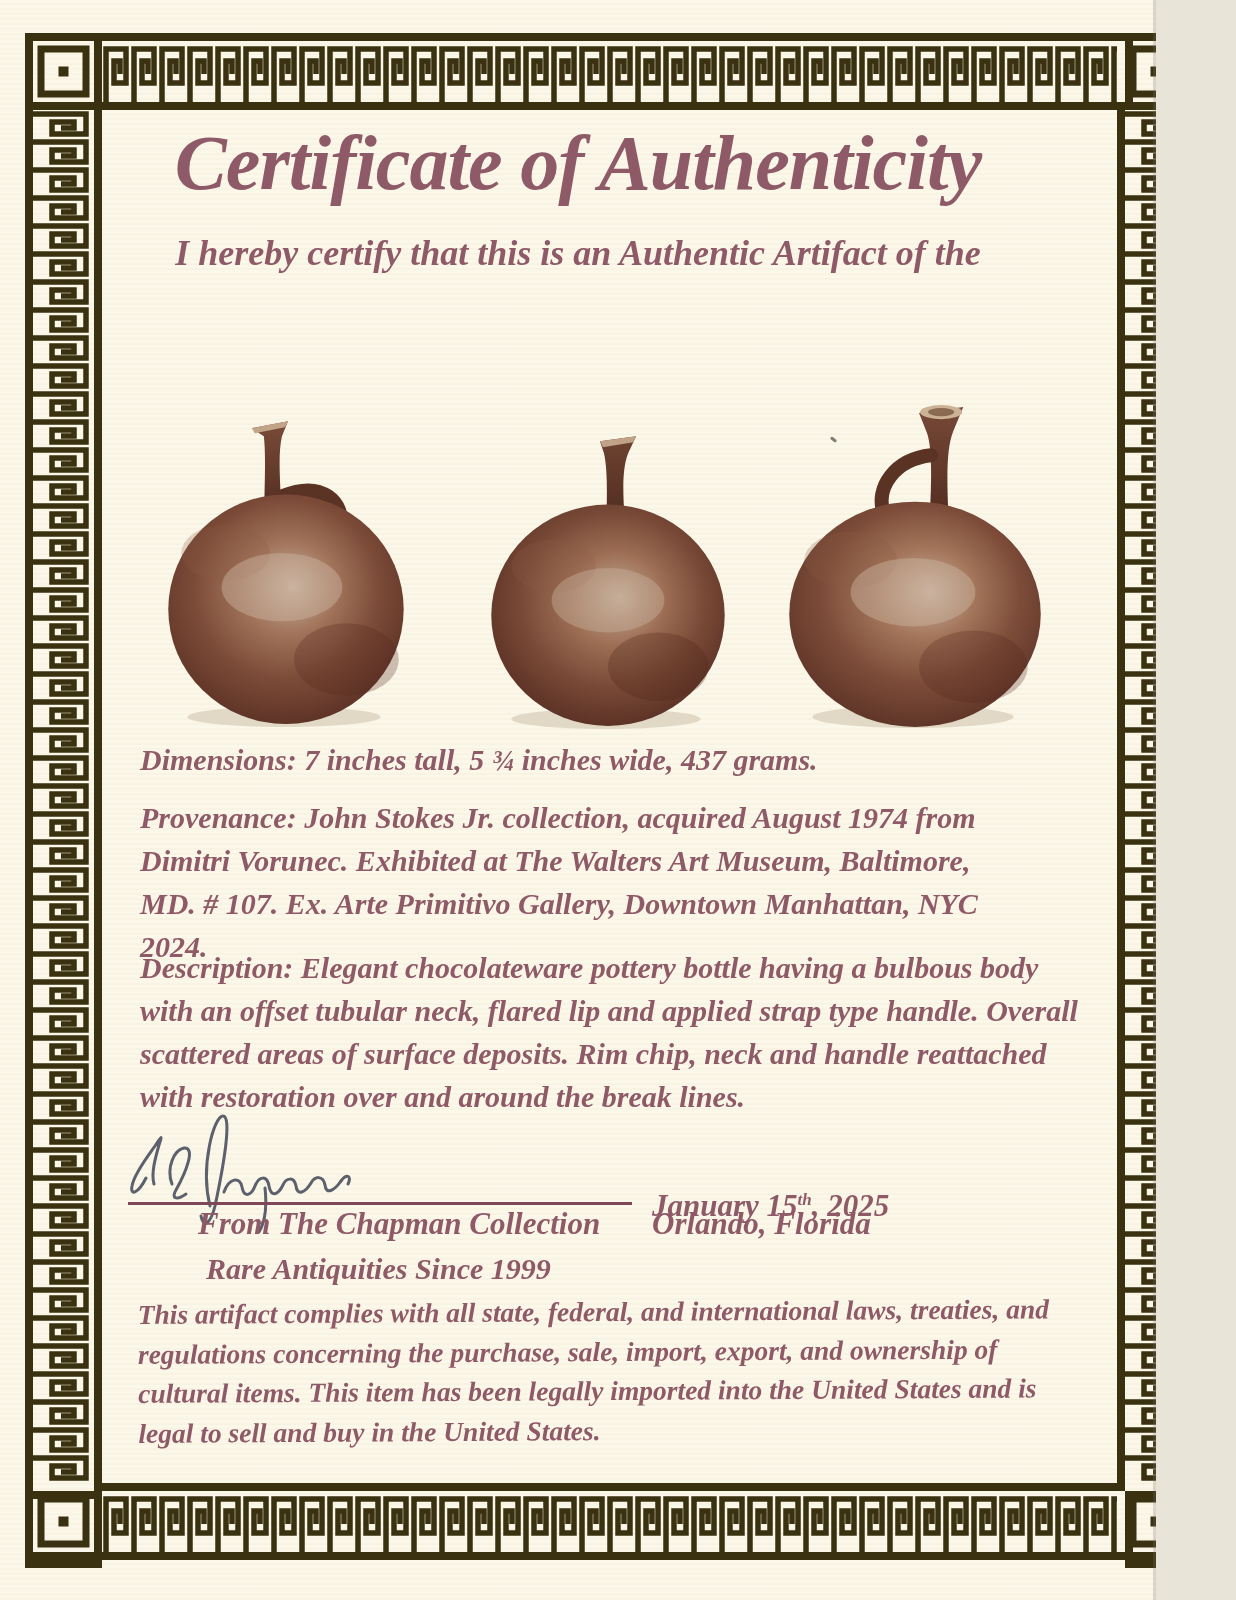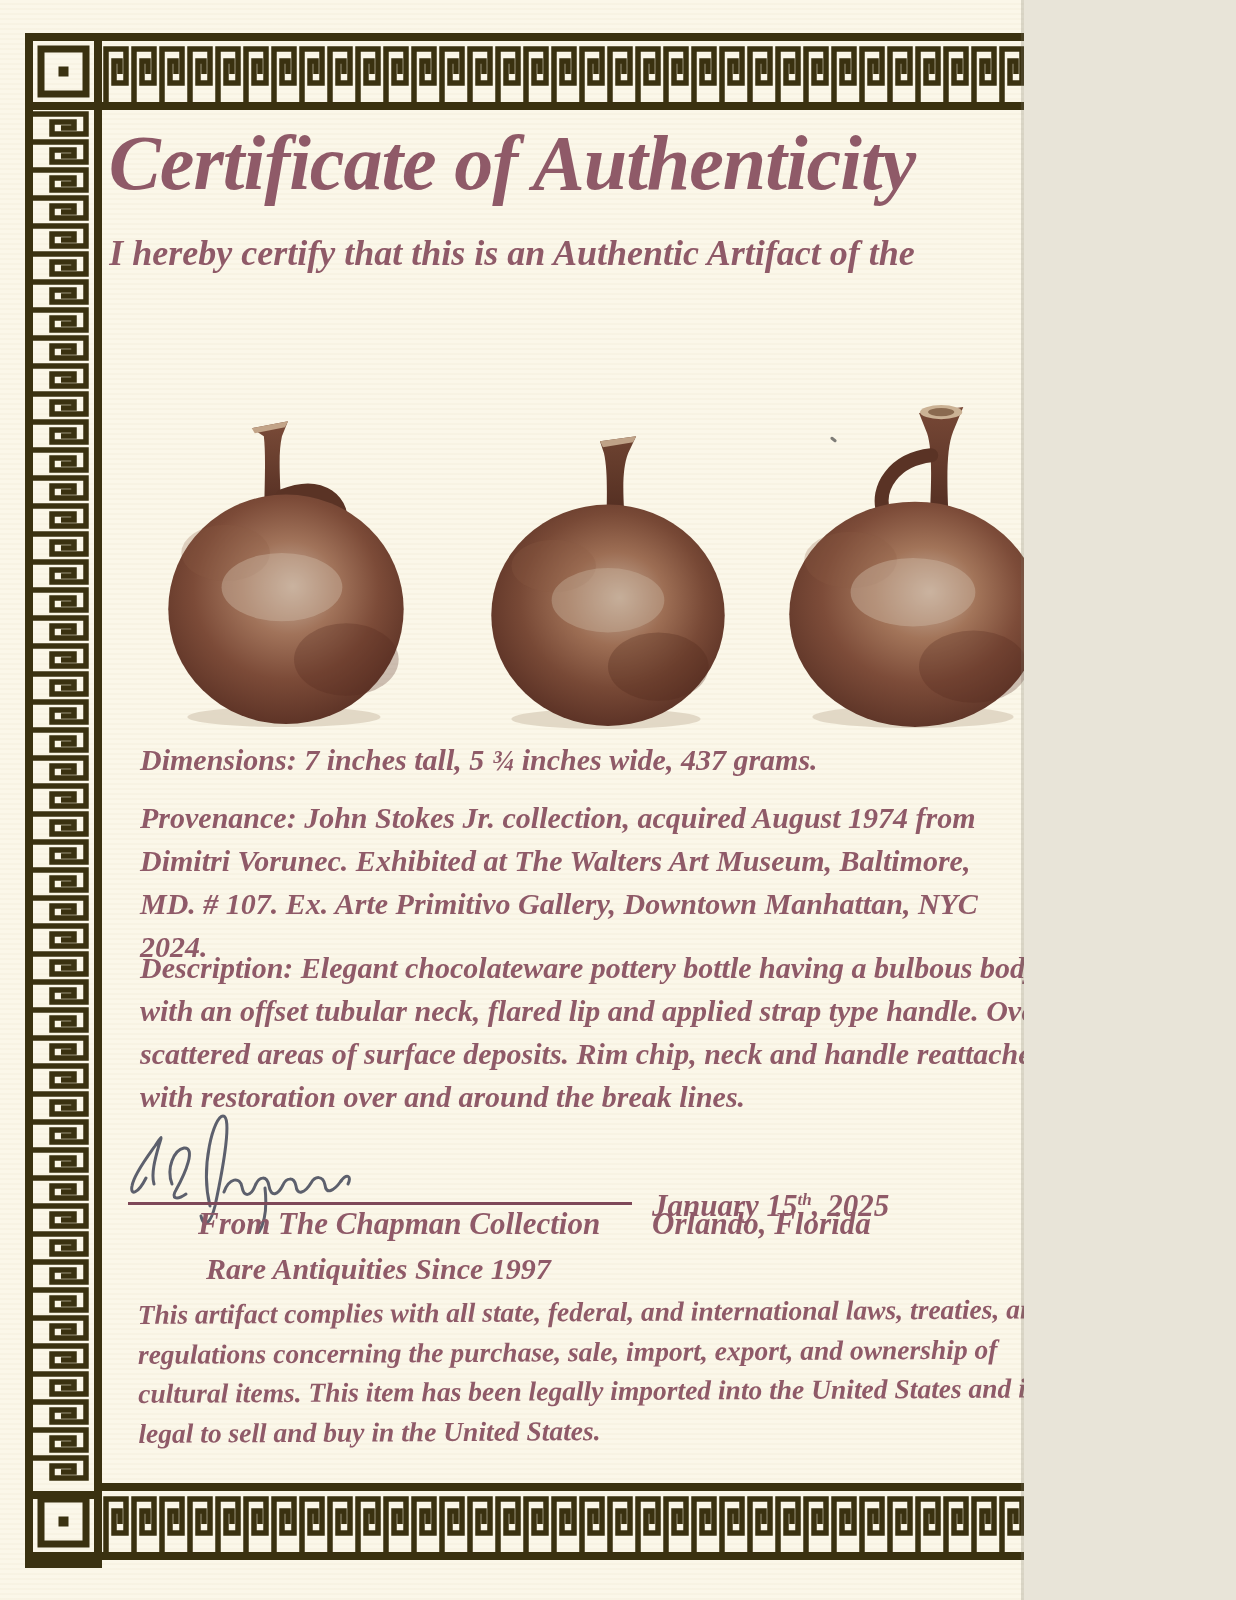--- a/index.html
+++ b/index.html
@@ -1,17 +1,17 @@
 <!DOCTYPE html>
 <html><head>
 <meta charset="utf-8">
 <style>
   html,body{margin:0;padding:0;background:#e8e4d8;}
   .paper{
-    position:relative;width:1024px;height:1600px;overflow:hidden;
+    position:relative;width:1156px;height:1600px;overflow:hidden;
     background:#fbf7e9;
     background-image:repeating-linear-gradient(0deg, rgba(205,190,150,.07) 0 2px, rgba(255,255,255,0) 2px 5px);
     font-family:"Liberation Serif", serif;
   }
   .abs{position:absolute;}
   .maroon{color:#8f5a68;}
   .ital{font-style:italic;font-weight:700;}
   .title{
     left:0;top:124px;width:100%;text-align:center;
     font-size:78px;letter-spacing:-1px;line-height:1.0;
@@ -196,18 +196,18 @@
     </g>
   </svg>
   <div class="abs sig-line" style="left:128px;top:1202px;width:504px;"></div>
 
   <div class="abs dateline ital maroon" style="left:652px;top:1160px;margin-top:28px;">
     <span>January 15</span><sup>th</sup><span>, 2025</span>
   </div>
 
   <div class="abs dateline ital maroon" style="left:198px;top:1206px;">From The Chapman Collection</div>
   <div class="abs dateline ital maroon" style="left:652px;top:1206px;">Orlando, Florida</div>
-  <div class="abs dateline ital maroon" style="left:206px;top:1252px;font-size:30px;">Rare Antiquities Since 1997</div>
+  <div class="abs dateline ital maroon" style="left:206px;top:1252px;font-size:30px;">Rare Antiquities Since 1999</div>
 
   <p class="abs legal ital maroon" style="left:138px;top:1292px;width:945px;margin:0;">This artifact complies with all state, federal, and international laws, treaties, and regulations concerning the purchase, sale, import, export, and ownership of cultural items. This item has been legally imported into the United States and is legal to sell and buy in the United States.</p>
 
   <div class="abs" style="right:0;top:0;width:3px;height:1600px;background:rgba(120,115,100,.25);"></div>
 </div>
 
 </body></html>

